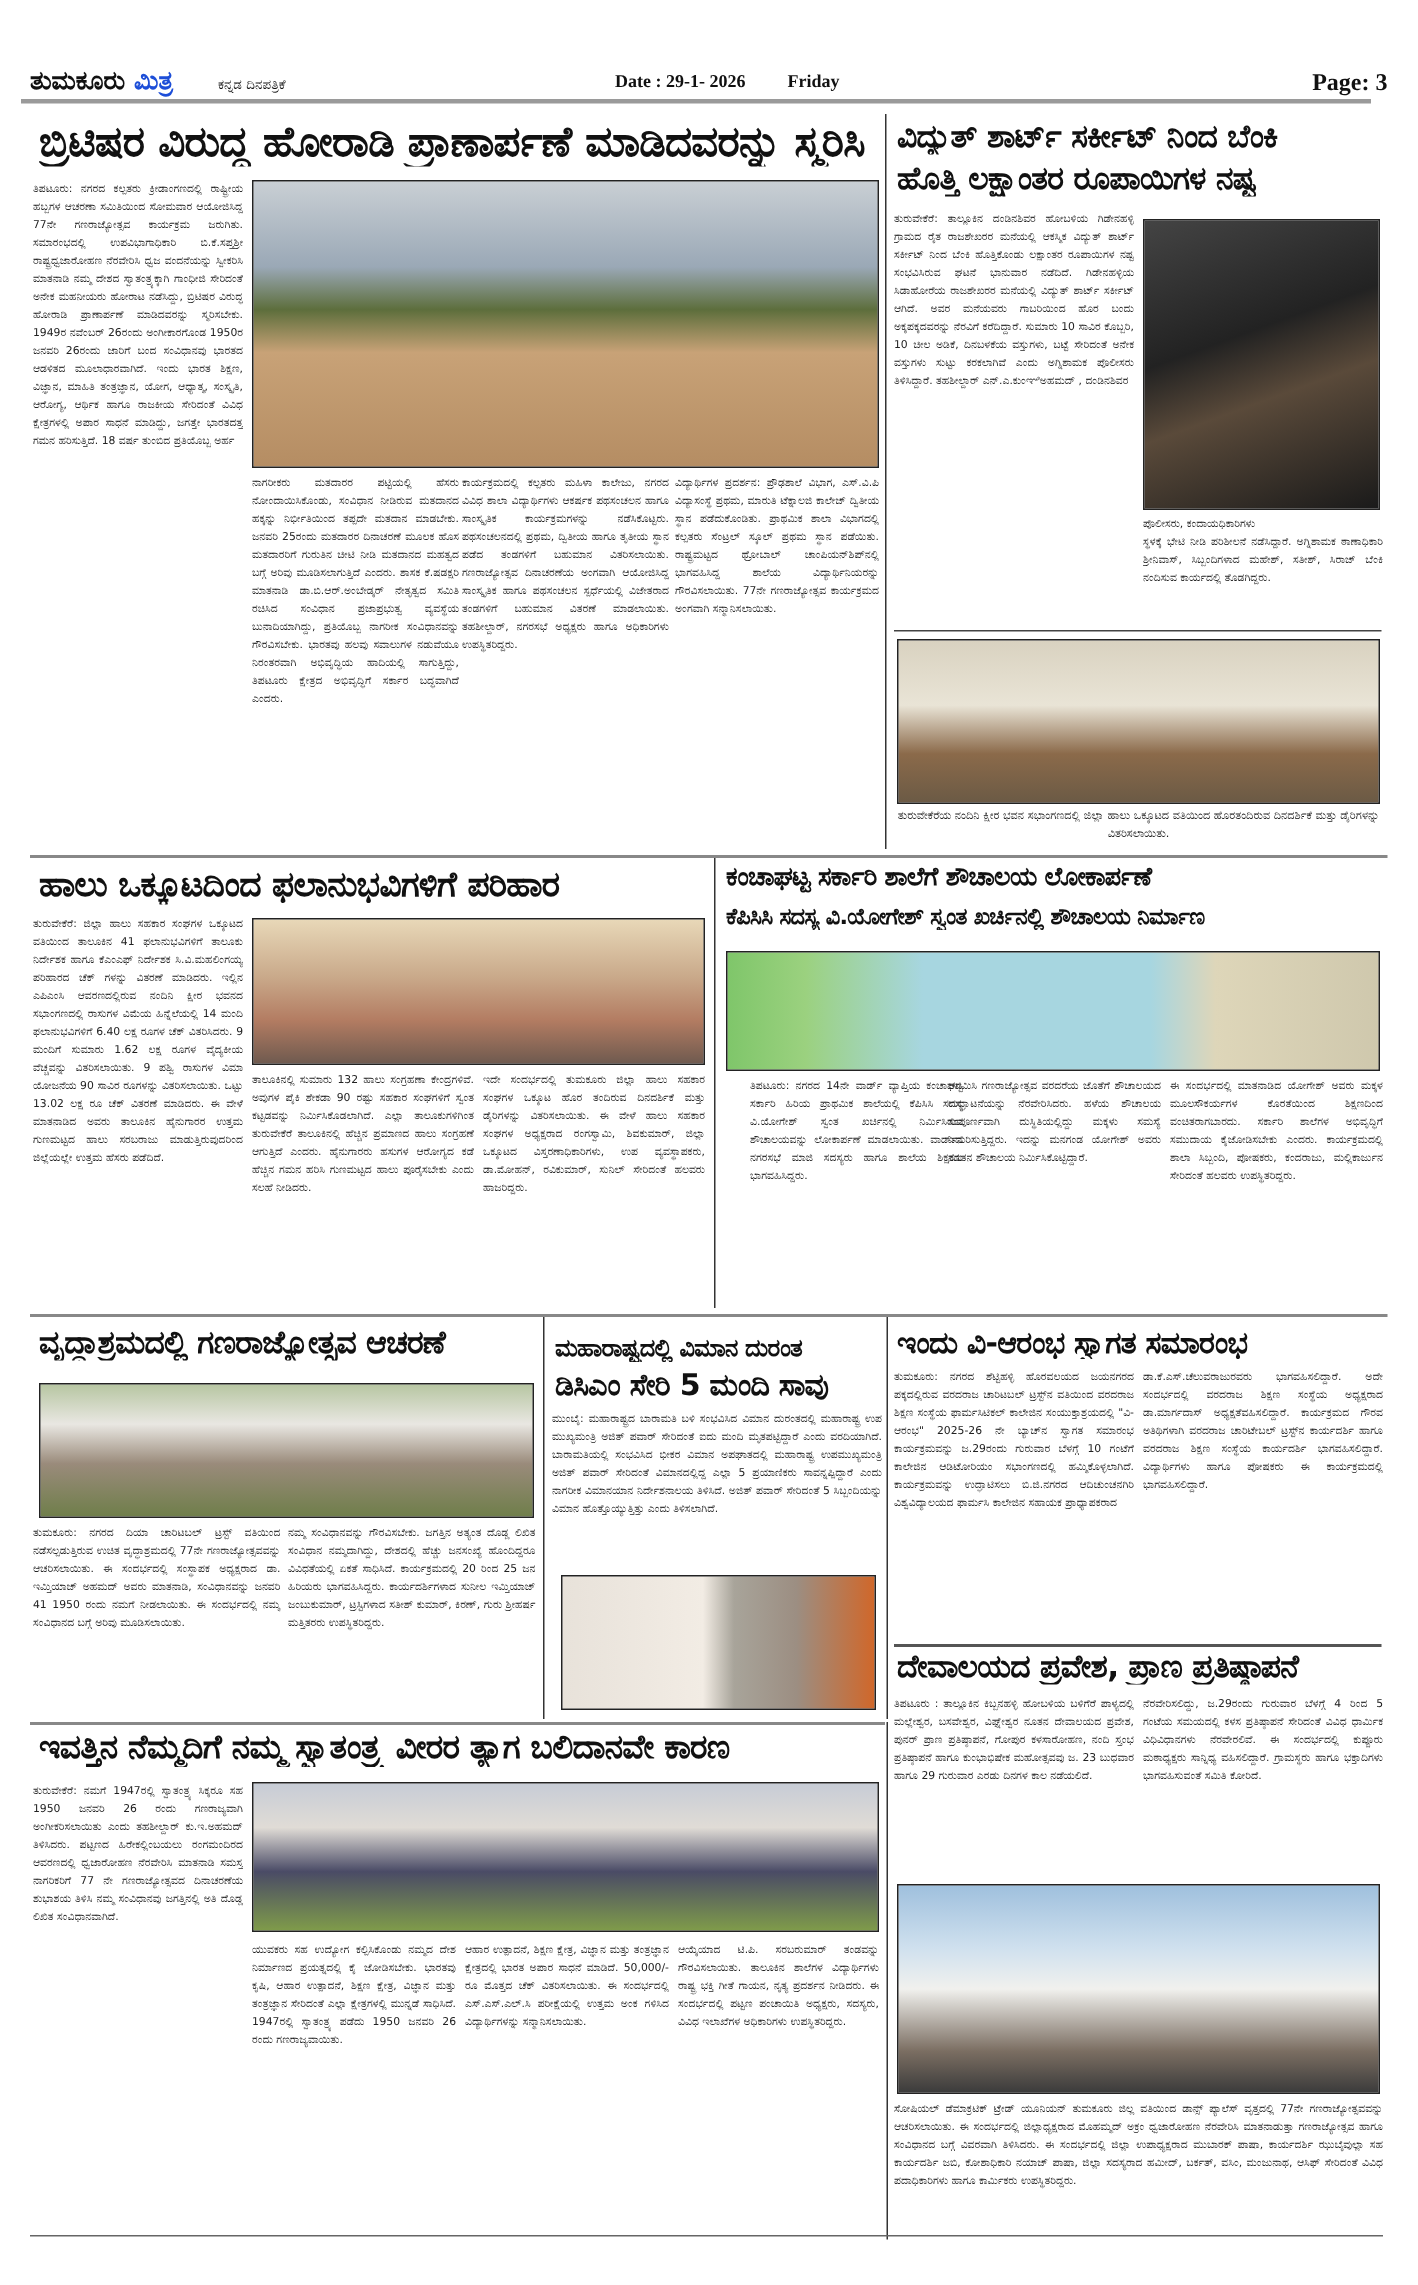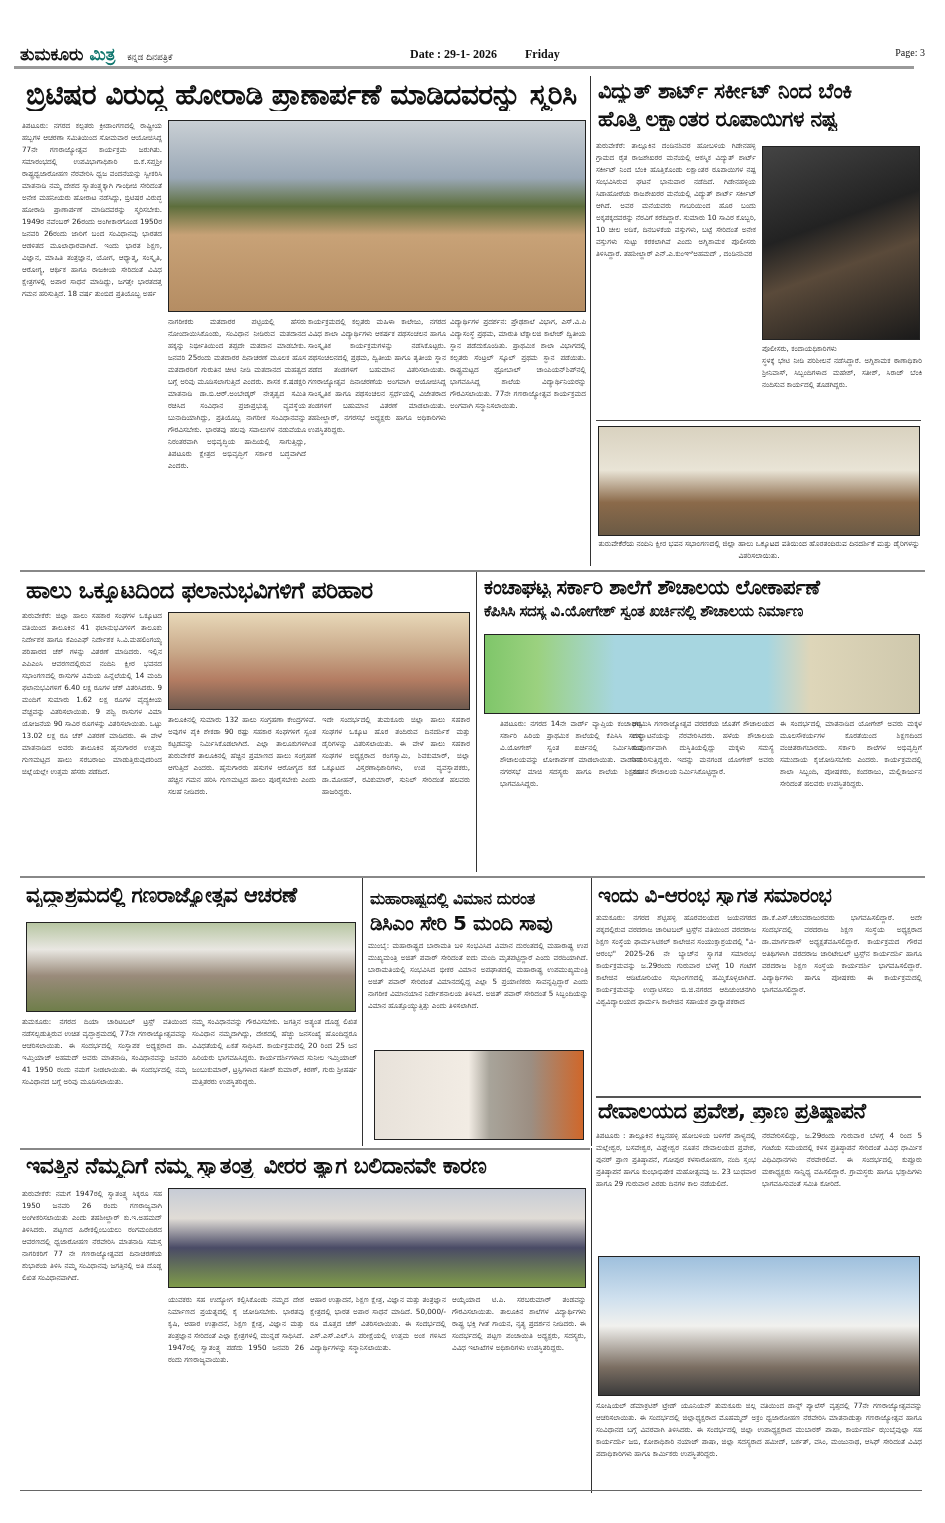--- a/index.html
+++ b/index.html
@@ -1,24 +1,24 @@
 <!DOCTYPE html>
 <html><head>
 <meta charset="utf-8">
 <style>
 *{box-sizing:border-box;margin:0;padding:0}
 body{width:945px;height:1523px;background:#fff;font-family:"DejaVu Sans",sans-serif;color:#111;position:relative;overflow:hidden}
 .abs{position:absolute}
 .mast{left:20px;top:44px;width:905px;height:20px}
 .logo{left:0;top:0;font-size:17px;font-weight:bold;color:#111}
-.logo .red{color:#0f766e}
-.sub{font-size:9px;margin-left:6px;font-weight:normal}
+.logo .red{color:#1d4ed8}
+.sub{font-size:9px;margin-left:24px;font-weight:normal}
 .dateline{left:390px;top:3px;font-family:"Liberation Serif",serif;font-size:12px;font-weight:bold}
 .day{left:505px;top:3px;font-family:"Liberation Serif",serif;font-size:12px;font-weight:bold}
-.pageno{right:0;top:3px;font-family:"Liberation Serif",serif;font-size:10px;font-weight:normal}
+.pageno{right:0;top:3px;font-family:"Liberation Serif",serif;font-size:16px;font-weight:bold}
 .rule{left:14px;top:66px;width:900px;height:3px;background:#9a9a9a}
 .hl{font-weight:bold;color:#111;white-space:nowrap;overflow:hidden;letter-spacing:-0.5px;line-height:1.1}
 .body{font-size:7.2px;line-height:12px;color:#222;text-align:justify;overflow:hidden}
 .vline{background:#333;width:1px}
 .hline{background:#444;height:2px}
 .photo{border:1px solid #222;overflow:hidden}
 .cap{font-size:7.5px;text-align:center;line-height:12px;color:#222}
 .p-stadium{background:linear-gradient(180deg,#c9cfd4 0%,#9aa8b6 30%,#5d6e3c 45%,#c8a277 60%,#b58d63 100%)}
 .p-fire{background:linear-gradient(160deg,#444 0%,#222 40%,#5a4a3a 60%,#1a1a1a 100%)}
 .p-milk{background:linear-gradient(180deg,#d9d2c0 0%,#e9e4d6 40%,#8b6a4a 70%,#6b5a45 100%)}
@@ -64,21 +64,21 @@
 
 <div class="abs hline" style="left:20px;top:570px;width:905px;height:2px;background:#888"></div>
 
 <div class="abs hl" style="left:26px;top:578px;width:445px;font-size:23px">ಹಾಲು ಒಕ್ಕೂಟದಿಂದ ಫಲಾನುಭವಿಗಳಿಗೆ ಪರಿಹಾರ</div>
 <div class="abs body" style="left:22px;top:610px;width:140px;height:260px">ತುರುವೇಕೆರೆ: ಜಿಲ್ಲಾ ಹಾಲು ಸಹಕಾರ ಸಂಘಗಳ ಒಕ್ಕೂಟದ ವತಿಯಿಂದ ತಾಲೂಕಿನ 41 ಫಲಾನುಭವಿಗಳಿಗೆ ತಾಲೂಕು ನಿರ್ದೇಶಕ ಹಾಗೂ ಕೆಎಂಎಫ್ ನಿರ್ದೇಶಕ ಸಿ.ವಿ.ಮಹಲಿಂಗಯ್ಯ ಪರಿಹಾರದ ಚೆಕ್ ಗಳನ್ನು ವಿತರಣೆ ಮಾಡಿದರು. ಇಲ್ಲಿನ ಎಪಿಎಂಸಿ ಆವರಣದಲ್ಲಿರುವ ನಂದಿನಿ ಕ್ಷೀರ ಭವನದ ಸಭಾಂಗಣದಲ್ಲಿ ರಾಸುಗಳ ವಿಮೆಯ ಹಿನ್ನೆಲೆಯಲ್ಲಿ 14 ಮಂದಿ ಫಲಾನುಭವಿಗಳಿಗೆ 6.40 ಲಕ್ಷ ರೂಗಳ ಚೆಕ್ ವಿತರಿಸಿದರು. 9 ಮಂದಿಗೆ ಸುಮಾರು 1.62 ಲಕ್ಷ ರೂಗಳ ವೈದ್ಯಕೀಯ ವೆಚ್ಚವನ್ನು ವಿತರಿಸಲಾಯಿತು. 9 ಪಶ್ವಿ ರಾಸುಗಳ ವಿಮಾ ಯೋಜನೆಯ 90 ಸಾವಿರ ರೂಗಳನ್ನು ವಿತರಿಸಲಾಯಿತು. ಒಟ್ಟು 13.02 ಲಕ್ಷ ರೂ ಚೆಕ್ ವಿತರಣೆ ಮಾಡಿದರು. ಈ ವೇಳೆ ಮಾತನಾಡಿದ ಅವರು ತಾಲೂಕಿನ ಹೈನುಗಾರರ ಉತ್ತಮ ಗುಣಮಟ್ಟದ ಹಾಲು ಸರಬರಾಜು ಮಾಡುತ್ತಿರುವುದರಿಂದ ಜಿಲ್ಲೆಯಲ್ಲೇ ಉತ್ತಮ ಹೆಸರು ಪಡೆದಿದೆ.</div>
 <div class="abs photo p-milk2" style="left:168px;top:612px;width:302px;height:98px"></div>
 <div class="abs body" style="left:168px;top:714px;width:148px;height:156px">ತಾಲೂಕಿನಲ್ಲಿ ಸುಮಾರು 132 ಹಾಲು ಸಂಗ್ರಹಣಾ ಕೇಂದ್ರಗಳಿವೆ. ಅವುಗಳ ಪೈಕಿ ಶೇಕಡಾ 90 ರಷ್ಟು ಸಹಕಾರ ಸಂಘಗಳಿಗೆ ಸ್ವಂತ ಕಟ್ಟಡವನ್ನು ನಿರ್ಮಿಸಿಕೊಡಲಾಗಿದೆ. ಎಲ್ಲಾ ತಾಲೂಕುಗಳಿಗಿಂತ ತುರುವೇಕೆರೆ ತಾಲೂಕಿನಲ್ಲಿ ಹೆಚ್ಚಿನ ಪ್ರಮಾಣದ ಹಾಲು ಸಂಗ್ರಹಣೆ ಆಗುತ್ತಿದೆ ಎಂದರು. ಹೈನುಗಾರರು ಹಸುಗಳ ಆರೋಗ್ಯದ ಕಡೆ ಹೆಚ್ಚಿನ ಗಮನ ಹರಿಸಿ ಗುಣಮಟ್ಟದ ಹಾಲು ಪೂರೈಸಬೇಕು ಎಂದು ಸಲಹೆ ನೀಡಿದರು.</div>
 <div class="abs body" style="left:322px;top:714px;width:148px;height:156px">ಇದೇ ಸಂದರ್ಭದಲ್ಲಿ ತುಮಕೂರು ಜಿಲ್ಲಾ ಹಾಲು ಸಹಕಾರ ಸಂಘಗಳ ಒಕ್ಕೂಟ ಹೊರ ತಂದಿರುವ ದಿನದರ್ಶಿಕೆ ಮತ್ತು ಡೈರಿಗಳನ್ನು ವಿತರಿಸಲಾಯಿತು. ಈ ವೇಳೆ ಹಾಲು ಸಹಕಾರ ಸಂಘಗಳ ಅಧ್ಯಕ್ಷರಾದ ರಂಗಸ್ವಾಮಿ, ಶಿವಕುಮಾರ್, ಜಿಲ್ಲಾ ಒಕ್ಕೂಟದ ವಿಸ್ತರಣಾಧಿಕಾರಿಗಳು, ಉಪ ವ್ಯವಸ್ಥಾಪಕರು, ಡಾ.ಮೋಹನ್, ರವಿಕುಮಾರ್, ಸುನಿಲ್ ಸೇರಿದಂತೆ ಹಲವರು ಹಾಜರಿದ್ದರು.</div>
 <div class="abs vline" style="left:476px;top:572px;height:300px"></div>
 
-<div class="abs hl" style="left:484px;top:576px;width:440px;font-size:20px">ಕಂಚಾಘಟ್ಟ ಸರ್ಕಾರಿ ಶಾಲೆಗೆ ಶೌಚಾಲಯ ಲೋಕಾರ್ಪಣೆ</div>
+<div class="abs hl" style="left:484px;top:576px;width:440px;font-size:17px">ಕಂಚಾಘಟ್ಟ ಸರ್ಕಾರಿ ಶಾಲೆಗೆ ಶೌಚಾಲಯ ಲೋಕಾರ್ಪಣೆ</div>
 <div class="abs hl" style="left:484px;top:603px;width:440px;font-size:15px">ಕೆಪಿಸಿಸಿ ಸದಸ್ಯ ವಿ.ಯೋಗೇಶ್ ಸ್ವಂತ ಖರ್ಚಿನಲ್ಲಿ ಶೌಚಾಲಯ ನಿರ್ಮಾಣ</div>
 <div class="abs photo p-school" style="left:484px;top:634px;width:436px;height:80px"></div>
 <div class="abs body" style="left:500px;top:718px;width:142px;height:152px">ತಿಪಟೂರು: ನಗರದ 14ನೇ ವಾರ್ಡ್ ವ್ಯಾಪ್ತಿಯ ಕಂಚಾಘಟ್ಟ ಸರ್ಕಾರಿ ಹಿರಿಯ ಪ್ರಾಥಮಿಕ ಶಾಲೆಯಲ್ಲಿ ಕೆಪಿಸಿಸಿ ಸದಸ್ಯ ವಿ.ಯೋಗೇಶ್ ಸ್ವಂತ ಖರ್ಚಿನಲ್ಲಿ ನಿರ್ಮಿಸಿರುವ ಶೌಚಾಲಯವನ್ನು ಲೋಕಾರ್ಪಣೆ ಮಾಡಲಾಯಿತು. ವಾರ್ಡ್‌ನ ನಗರಸಭೆ ಮಾಜಿ ಸದಸ್ಯರು ಹಾಗೂ ಶಾಲೆಯ ಶಿಕ್ಷಕರು ಭಾಗವಹಿಸಿದ್ದರು.</div>
 <div class="abs body" style="left:632px;top:718px;width:142px;height:152px">ಆಗಮಿಸಿ ಗಣರಾಜ್ಯೋತ್ಸವ ವರದರೆಯ ಜೊತೆಗೆ ಶೌಚಾಲಯದ ಉದ್ಘಾಟನೆಯನ್ನು ನೆರವೇರಿಸಿದರು. ಹಳೆಯ ಶೌಚಾಲಯ ಸಂಪೂರ್ಣವಾಗಿ ದುಸ್ಥಿತಿಯಲ್ಲಿದ್ದು ಮಕ್ಕಳು ಸಮಸ್ಯೆ ಎದುರಿಸುತ್ತಿದ್ದರು. ಇದನ್ನು ಮನಗಂಡ ಯೋಗೇಶ್ ಅವರು ನೂತನ ಶೌಚಾಲಯ ನಿರ್ಮಿಸಿಕೊಟ್ಟಿದ್ದಾರೆ.</div>
 <div class="abs body" style="left:780px;top:718px;width:142px;height:152px">ಈ ಸಂದರ್ಭದಲ್ಲಿ ಮಾತನಾಡಿದ ಯೋಗೇಶ್ ಅವರು ಮಕ್ಕಳ ಮೂಲಸೌಕರ್ಯಗಳ ಕೊರತೆಯಿಂದ ಶಿಕ್ಷಣದಿಂದ ವಂಚಿತರಾಗಬಾರದು. ಸರ್ಕಾರಿ ಶಾಲೆಗಳ ಅಭಿವೃದ್ಧಿಗೆ ಸಮುದಾಯ ಕೈಜೋಡಿಸಬೇಕು ಎಂದರು. ಕಾರ್ಯಕ್ರಮದಲ್ಲಿ ಶಾಲಾ ಸಿಬ್ಬಂದಿ, ಪೋಷಕರು, ಕಂದರಾಜು, ಮಲ್ಲಿಕಾರ್ಜುನ ಸೇರಿದಂತೆ ಹಲವರು ಉಪಸ್ಥಿತರಿದ್ದರು.</div>
 
 <div class="abs hline" style="left:20px;top:876px;width:905px;height:2px;background:#888"></div>
 
 <div class="abs hl" style="left:26px;top:884px;width:330px;font-size:21px">ವೃದ್ಧಾಶ್ರಮದಲ್ಲಿ ಗಣರಾಜ್ಯೋತ್ಸವ ಆಚರಣೆ</div>
 <div class="abs photo p-oldage" style="left:26px;top:922px;width:330px;height:90px"></div>

